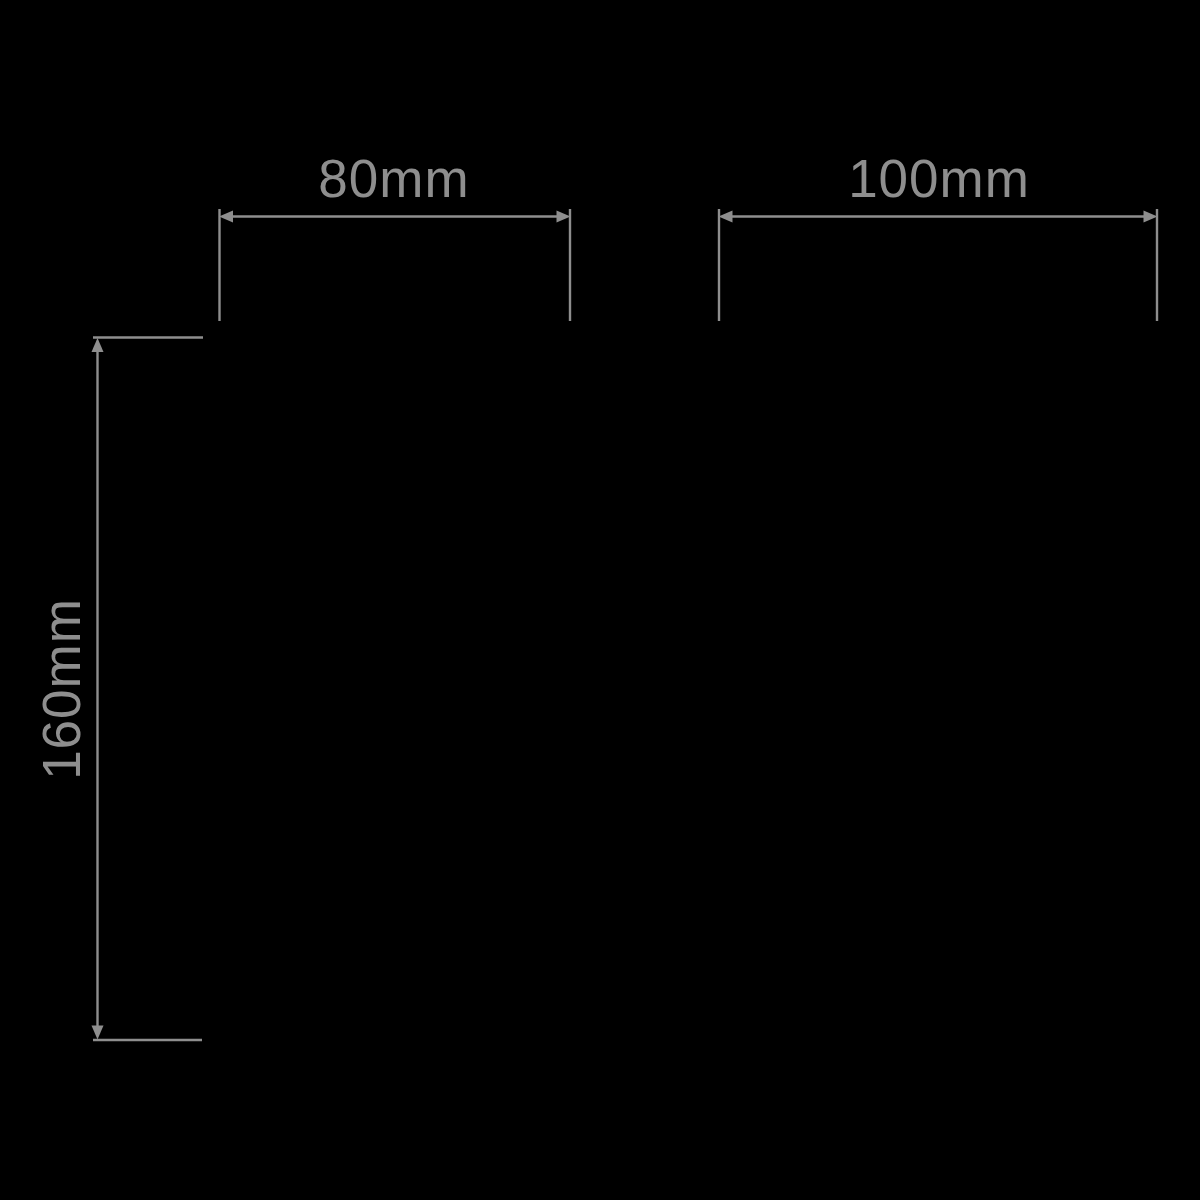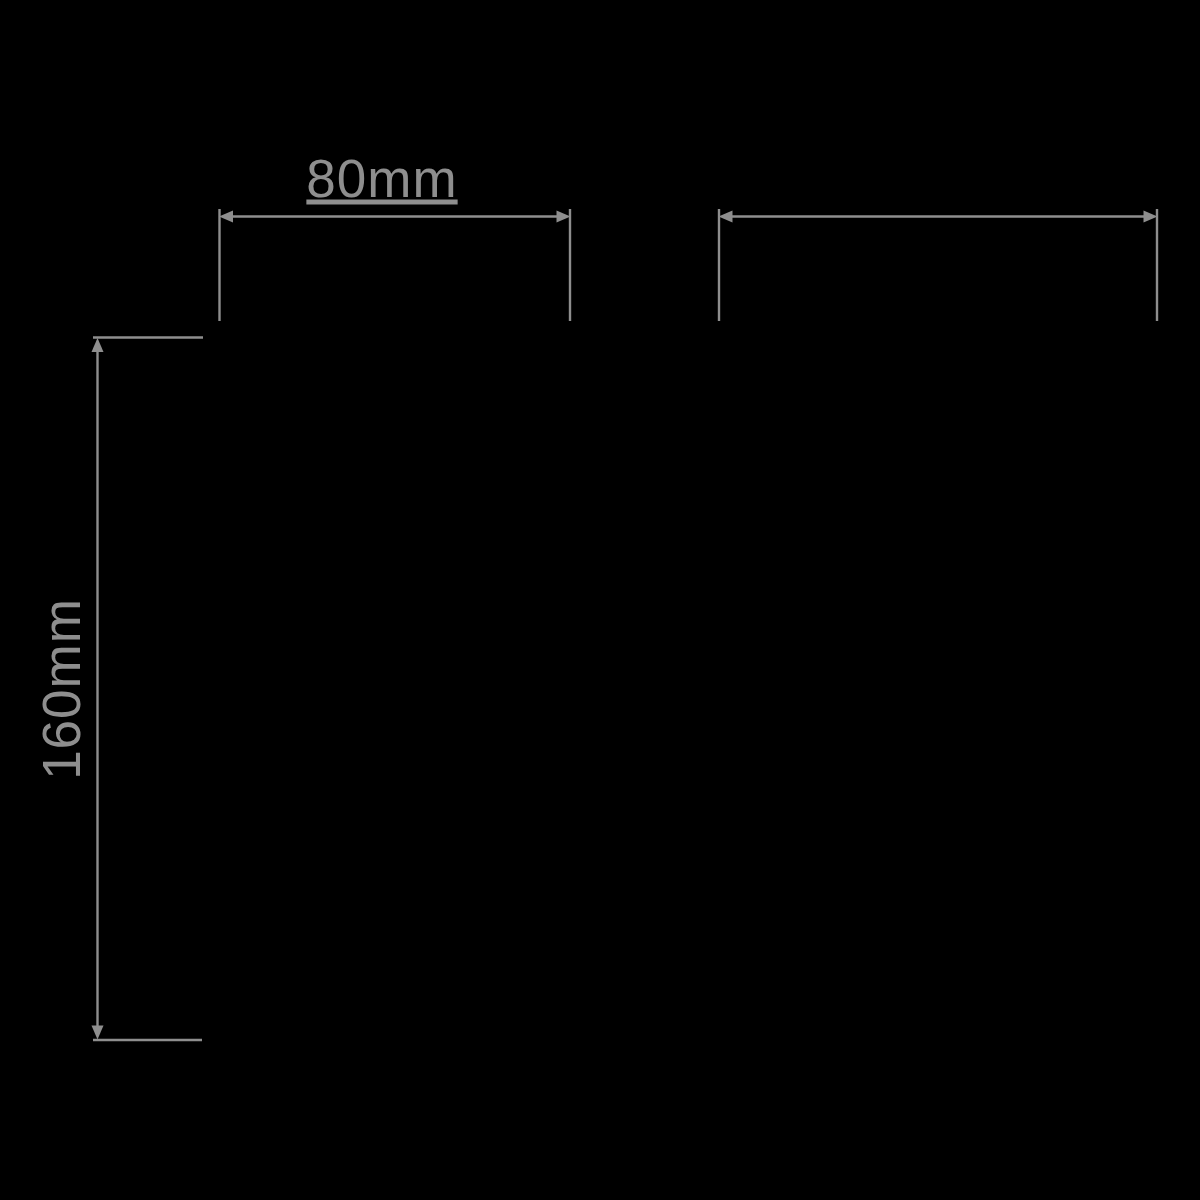--- a/index.html
+++ b/index.html
@@ -34,21 +34,21 @@
     position: absolute;
     font-family: "Liberation Sans", sans-serif;
     font-size: 53px;
     font-weight: 400;
     letter-spacing: 1px;
     color: var(--text, #8e8e8e);
     white-space: nowrap;
     transform: translate(-50%, -50%);
     line-height: 1;
   }
-  .label-80  { left: 382px; top: 178px; text-decoration: underline; }
+  .label-80  { left: 394px; top: 178px; }
   .label-100 { left: 939px; top: 178px; }
   .label-160 {
     left: 61px;
     top: 689px;
     transform: translate(-50%, -50%) rotate(-90deg);
   }
 </style>
 </head>
 <body>
 
@@ -76,16 +76,17 @@
       <line class="ln" x1="93" y1="337.5" x2="203" y2="337.5"></line>
       <line class="ln" x1="93" y1="1040" x2="202" y2="1040"></line>
       <line class="ln" x1="97.5" y1="350" x2="97.5" y2="1028"></line>
       <polygon class="ar" points="97.5,338 91.5,352 103.5,352"></polygon>
       <polygon class="ar" points="97.5,1039.5 91.5,1025.5 103.5,1025.5"></polygon>
     </g>
   </svg>
 
   <div class="dim-label label-80">80mm</div>
 
+  <div class="dim-label label-100">100mm</div>
 
   <div class="dim-label label-160">160mm</div>
 
 </div>
 
 </body></html>

